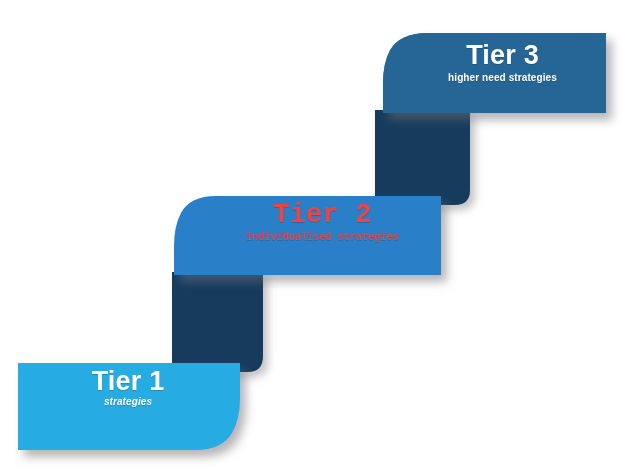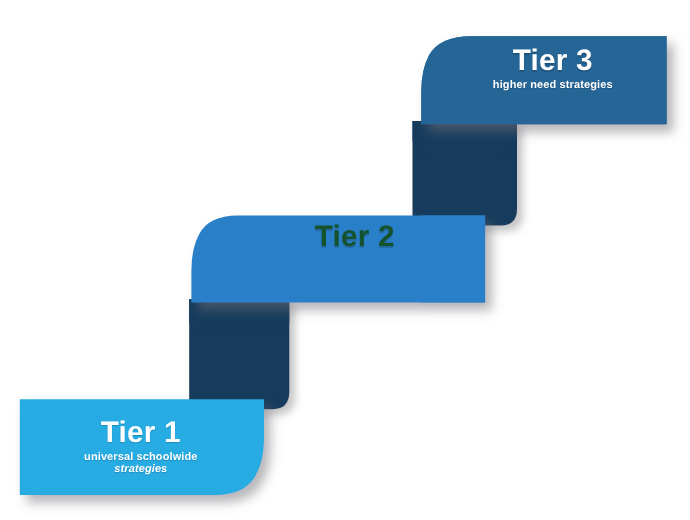--- a/index.html
+++ b/index.html
@@ -44,21 +44,20 @@
     font-weight: bold;
     display: block;
     margin-top: 2px;
     letter-spacing: 0.1px;
   }
   
   #label-tier-1 {
     left: 28px;
     top: 366px;
     width: 200px;
-    margin-top: 12px;
   }
   
   #label-tier-2 {
     left: 205px;
     top: 200px;
     width: 235px;
   }
   
   #label-tier-3 {
     left: 400px;
@@ -165,23 +164,23 @@
                L 240 363
                Z" fill="#26ABE2"></path>
     </g>
   </svg>
 
   <div class="tier-label" id="label-tier-3" style="color: rgb(255, 255, 255);">
     <span class="tier-title">Tier 3</span>
     <span class="tier-sub">higher need strategies</span>
   </div>
 
-  <div class="tier-label" id="label-tier-2" style="color: #14532d;">
+  <div class="tier-label" id="label-tier-2" style="color: #ef4444; font-family: Liberation Mono, monospace;">
     <span class="tier-title">Tier 2</span>
+    <span class="tier-sub">individualised strategies</span>
   </div>
 
   <div class="tier-label" id="label-tier-1" style="color: rgb(255, 255, 255);">
     <span class="tier-title">Tier 1</span>
-    <span class="tier-sub">universal schoolwide</span>
     <span class="tier-sub" style="margin-top:0;font-style:italic;">strategies</span>
   </div>
 
 </div>
 
 </body></html>

